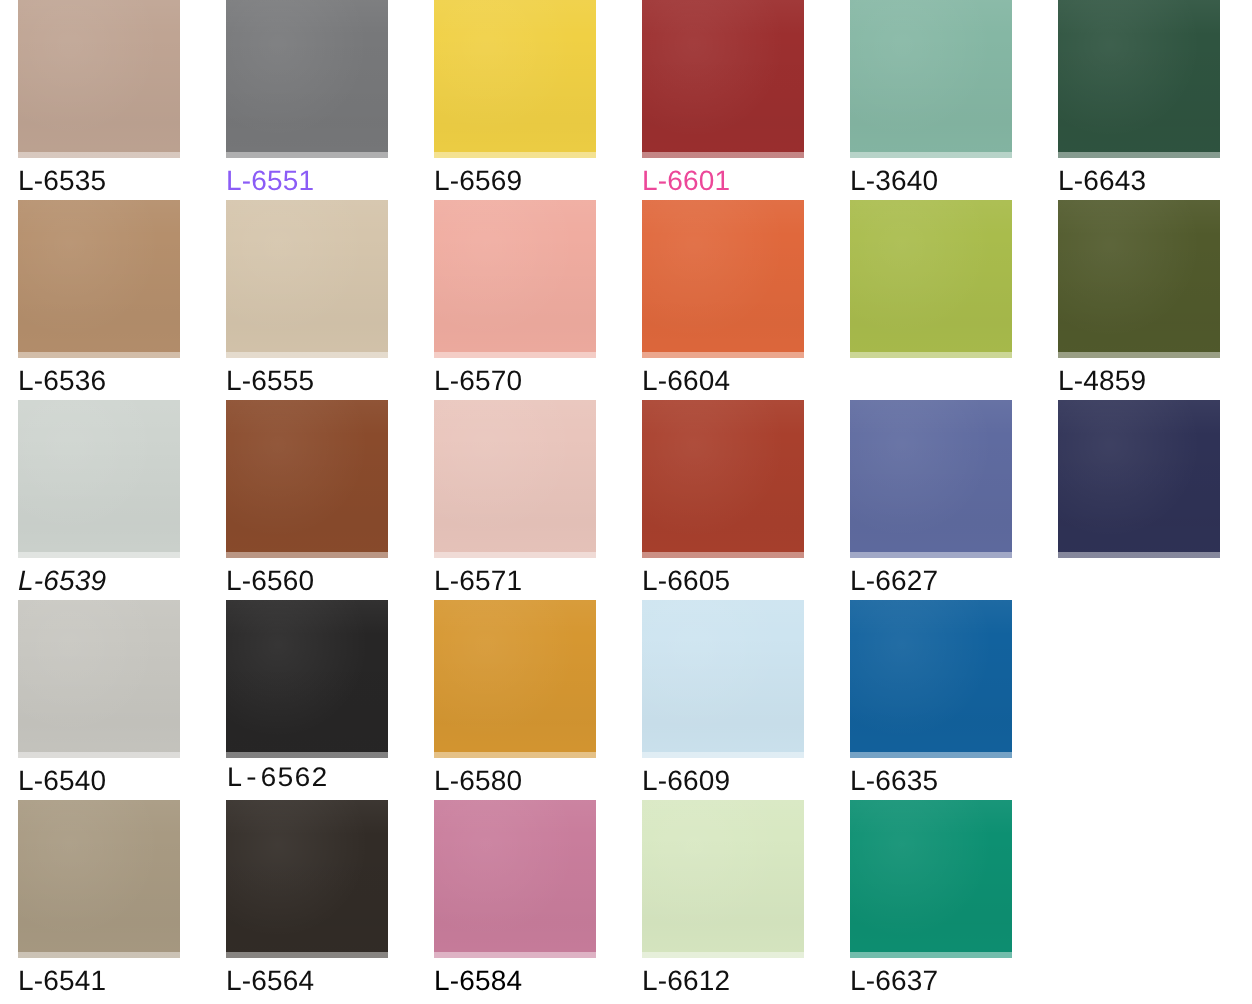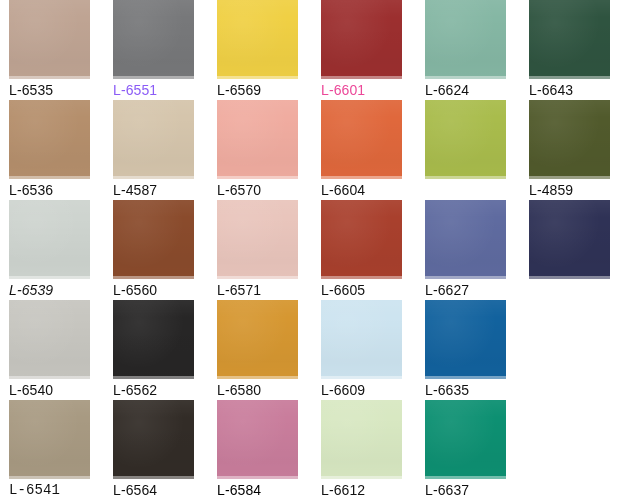--- a/index.html
+++ b/index.html
@@ -105,21 +105,21 @@
         <div class="chip-lip"></div>
       </div>
       <div class="swatch-label" style="color: #ec4899;">L-6601</div>
     </div>
     <div class="swatch-cell" style="left: 416px; top: 0px;">
       <div class="swatch-chip" style="width: 81px; height: 79px;">
         <div class="chip-face" style="background: rgb(133, 183, 164);"></div>
         <div class="chip-grain"></div>
         <div class="chip-lip"></div>
       </div>
-      <div class="swatch-label" style="color: rgb(17, 17, 17);">L-6624</div>
+      <div class="swatch-label" style="color: rgb(17, 17, 17);">L-3640</div>
     </div>
     <div class="swatch-cell" style="left: 520px; top: 0px;">
       <div class="swatch-chip" style="width: 81px; height: 79px;">
         <div class="chip-face" style="background: rgb(47, 84, 64);"></div>
         <div class="chip-grain"></div>
         <div class="chip-lip"></div>
       </div>
       <div class="swatch-label" style="color: rgb(17, 17, 17);">L-6643</div>
     </div>
     <div class="swatch-cell" style="left: 0px; top: 100px;">
@@ -129,21 +129,21 @@
         <div class="chip-lip"></div>
       </div>
       <div class="swatch-label" style="color: rgb(17, 17, 17);">L-6536</div>
     </div>
     <div class="swatch-cell" style="left: 104px; top: 100px;">
       <div class="swatch-chip" style="width: 81px; height: 79px;">
         <div class="chip-face" style="background: rgb(213, 197, 172);"></div>
         <div class="chip-grain"></div>
         <div class="chip-lip"></div>
       </div>
-      <div class="swatch-label" style="color: rgb(17, 17, 17);">L-4587</div>
+      <div class="swatch-label" style="color: rgb(17, 17, 17);">L-6555</div>
     </div>
     <div class="swatch-cell" style="left: 208px; top: 100px;">
       <div class="swatch-chip" style="width: 81px; height: 79px;">
         <div class="chip-face" style="background: rgb(240, 172, 160);"></div>
         <div class="chip-grain"></div>
         <div class="chip-lip"></div>
       </div>
       <div class="swatch-label" style="color: rgb(17, 17, 17);">L-6570</div>
     </div>
     <div class="swatch-cell" style="left: 312px; top: 100px;">
@@ -223,21 +223,21 @@
         <div class="chip-lip"></div>
       </div>
       <div class="swatch-label" style="color: rgb(17, 17, 17);">L-6540</div>
     </div>
     <div class="swatch-cell" style="left: 104px; top: 300px;">
       <div class="swatch-chip" style="width: 81px; height: 79px;">
         <div class="chip-face" style="background: rgb(39, 38, 38);"></div>
         <div class="chip-grain"></div>
         <div class="chip-lip"></div>
       </div>
-      <div class="swatch-label" style="color: rgb(17, 17, 17);">L-6562</div>
+      <div class="swatch-label" style="color: rgb(17, 17, 17); font-family: Liberation Mono, monospace;">L-6562</div>
     </div>
     <div class="swatch-cell" style="left: 208px; top: 300px;">
       <div class="swatch-chip" style="width: 81px; height: 79px;">
         <div class="chip-face" style="background: rgb(214, 151, 49);"></div>
         <div class="chip-grain"></div>
         <div class="chip-lip"></div>
       </div>
       <div class="swatch-label" style="color: rgb(17, 17, 17);">L-6580</div>
     </div>
     <div class="swatch-cell" style="left: 312px; top: 300px;">
@@ -255,21 +255,21 @@
         <div class="chip-lip"></div>
       </div>
       <div class="swatch-label" style="color: rgb(17, 17, 17);">L-6635</div>
     </div>
     <div class="swatch-cell" style="left: 0px; top: 400px;">
       <div class="swatch-chip" style="width: 81px; height: 79px;">
         <div class="chip-face" style="background: rgb(168, 154, 130);"></div>
         <div class="chip-grain"></div>
         <div class="chip-lip"></div>
       </div>
-      <div class="swatch-label" style="color: rgb(17, 17, 17); font-family: Liberation Mono, monospace;">L-6541</div>
+      <div class="swatch-label" style="color: rgb(17, 17, 17);">L-6541</div>
     </div>
     <div class="swatch-cell" style="left: 104px; top: 400px;">
       <div class="swatch-chip" style="width: 81px; height: 79px;">
         <div class="chip-face" style="background: rgb(50, 44, 39);"></div>
         <div class="chip-grain"></div>
         <div class="chip-lip"></div>
       </div>
       <div class="swatch-label" style="color: rgb(17, 17, 17);">L-6564</div>
     </div>
     <div class="swatch-cell" style="left: 208px; top: 400px;">

